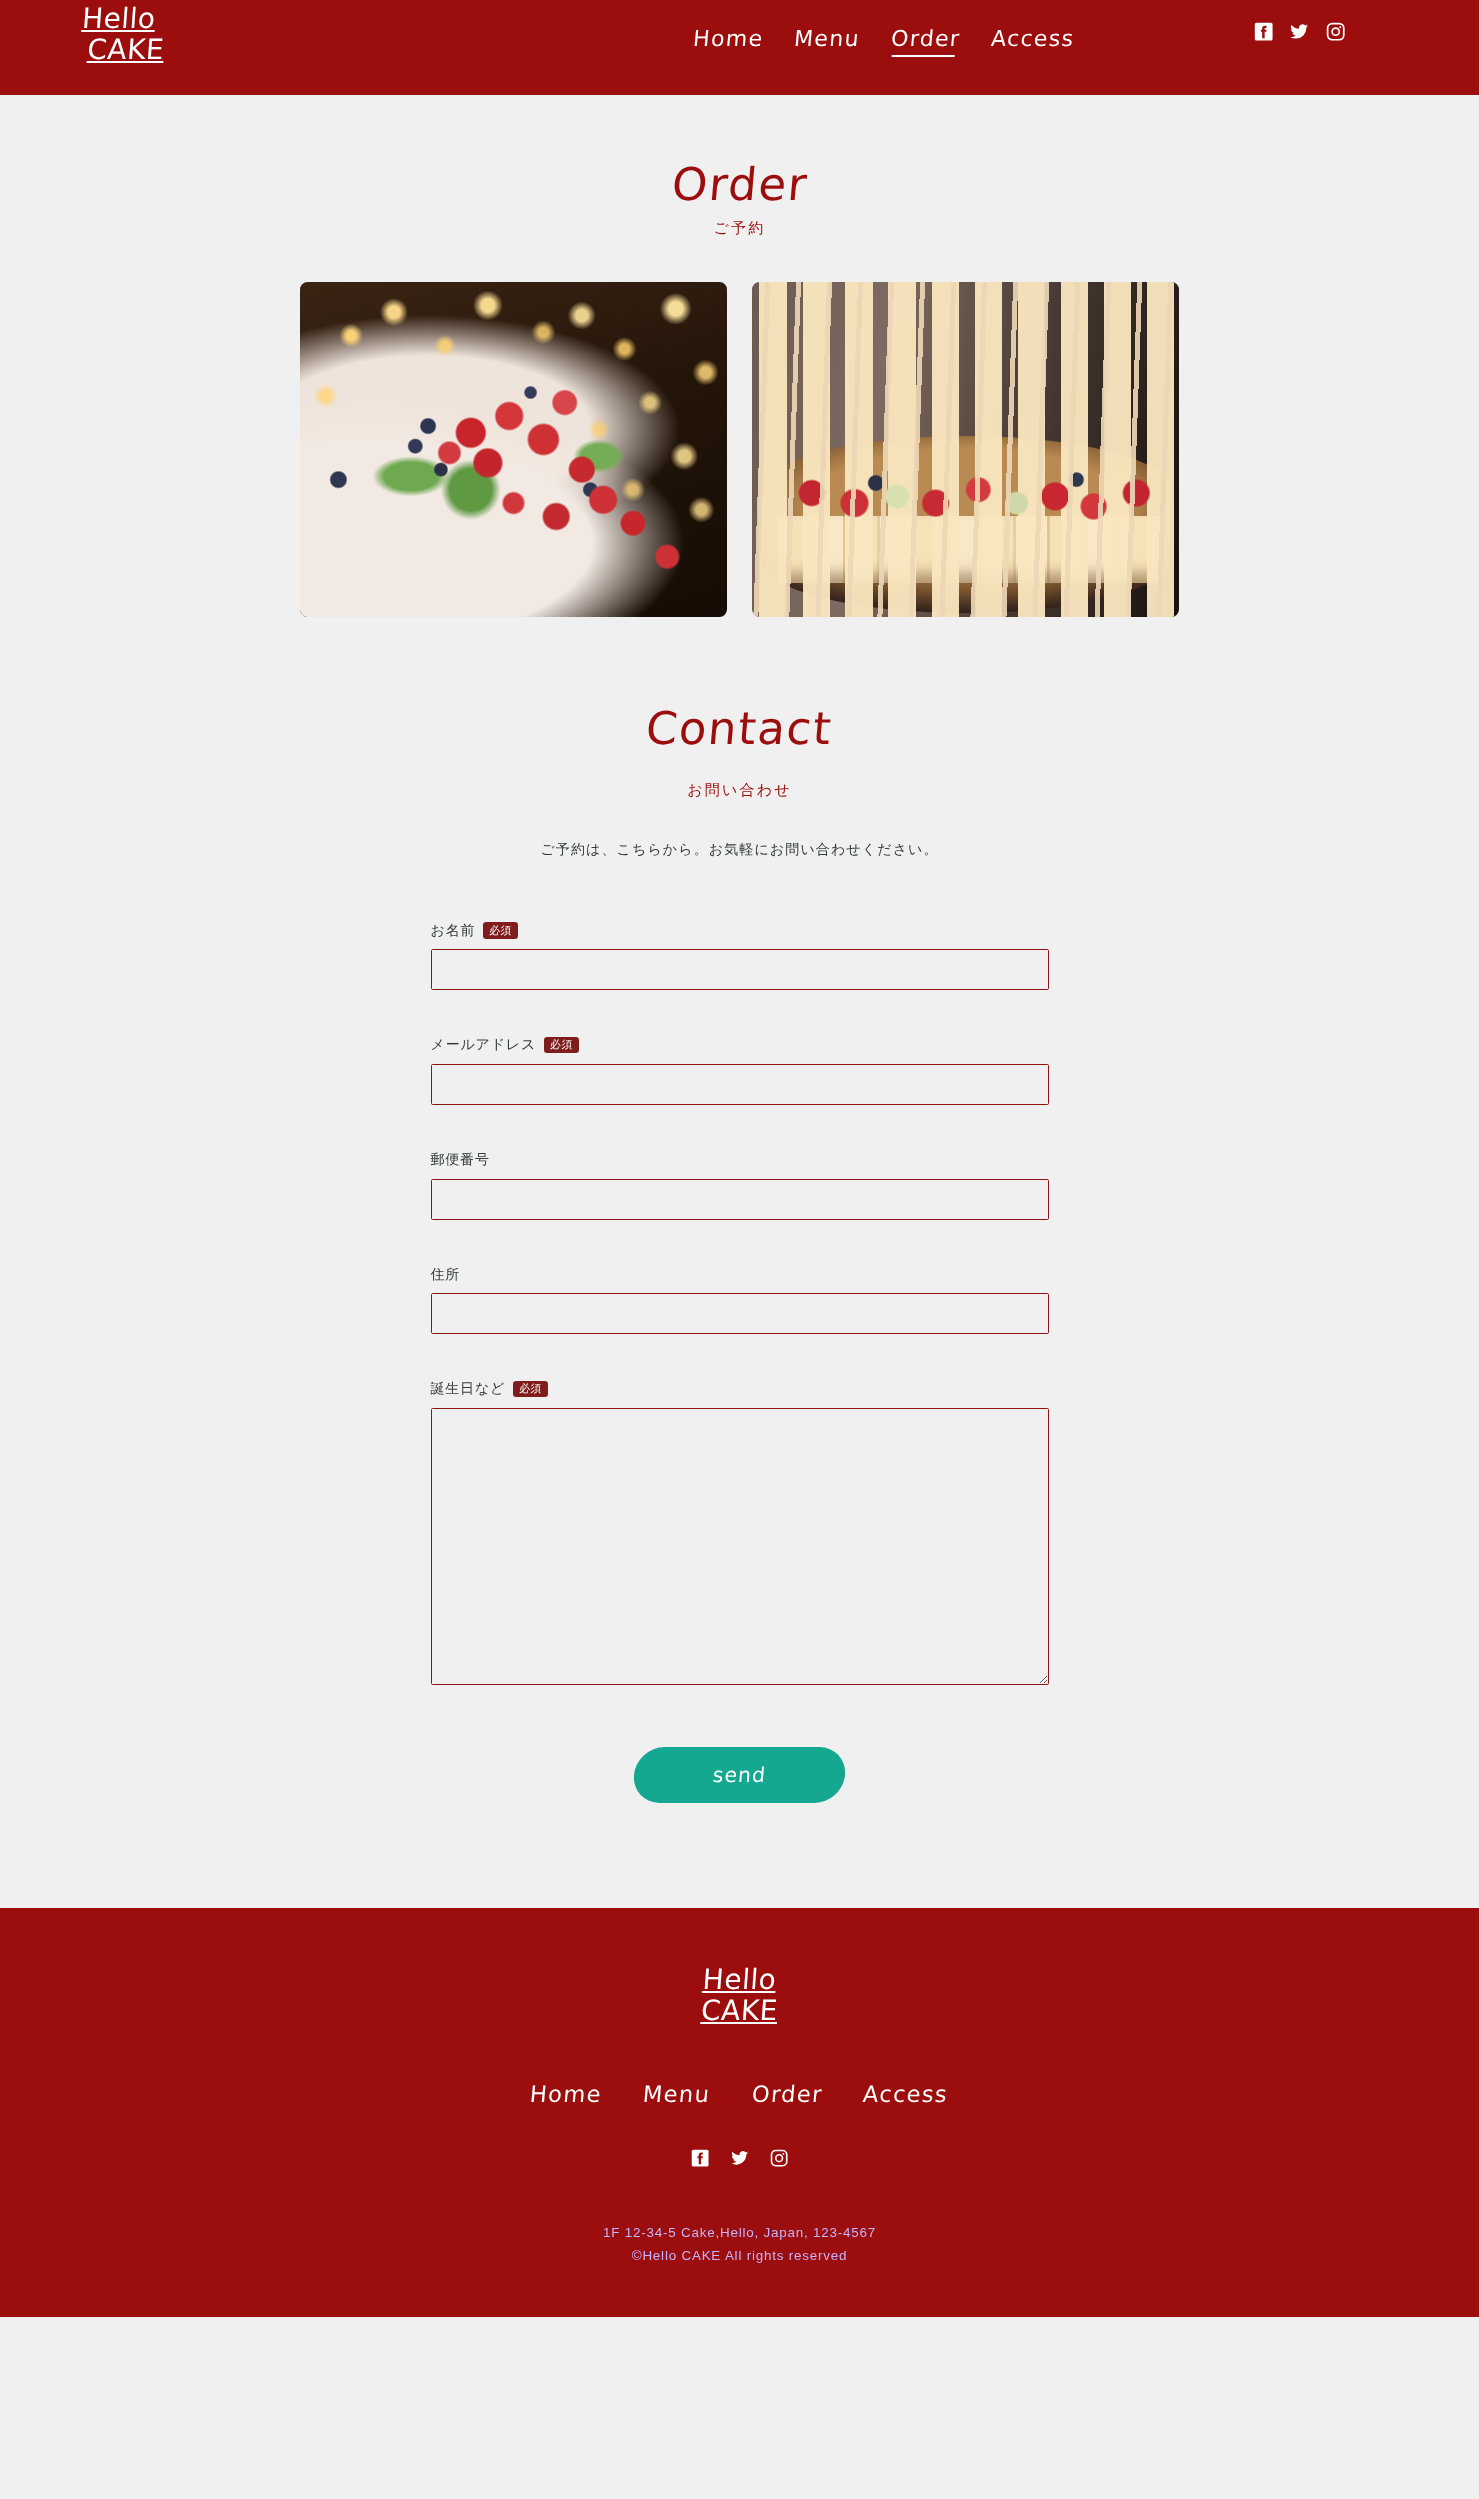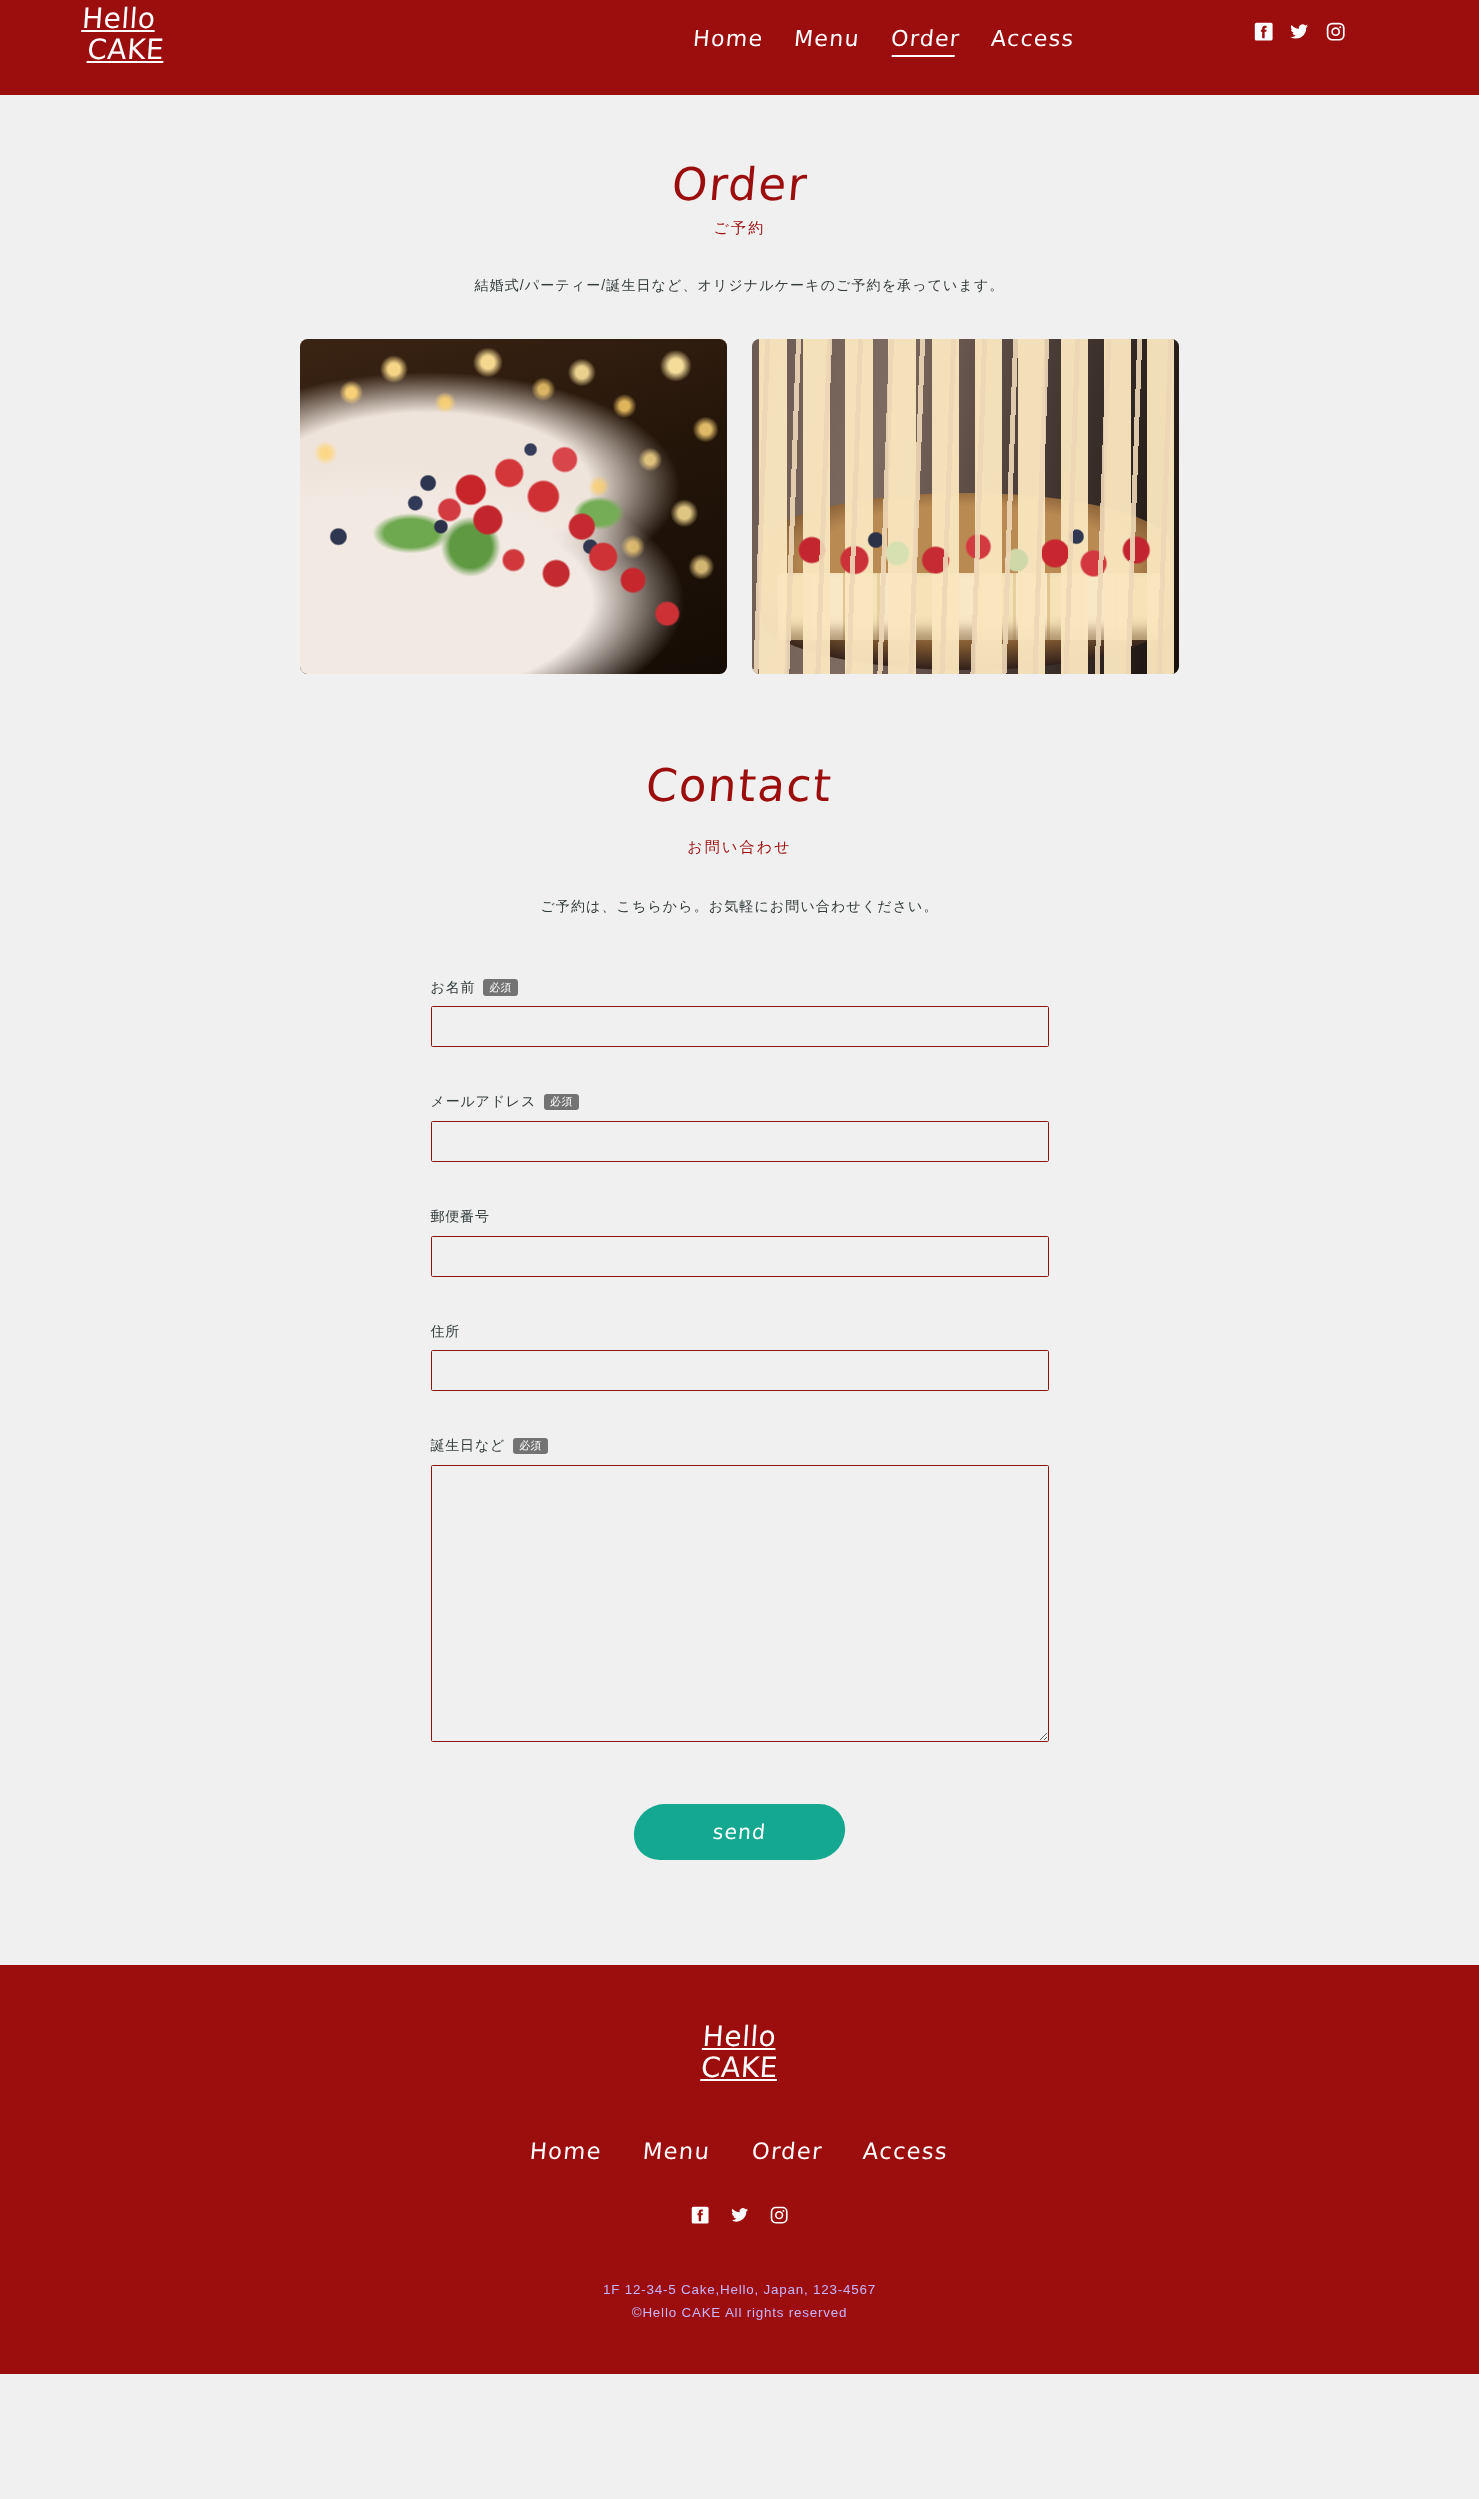--- a/index.html
+++ b/index.html
@@ -239,21 +239,21 @@
   .field-label {
     display: flex;
     align-items: center;
     gap: 7.5px;
     color: #333b3b;
     font-size: 14px;
     letter-spacing: 0.8px;
     margin-bottom: 9.7px;
   }
   .badge-required {
-    background: #737373;
+    background: #7f1d1d;
     color: #ffffff;
     font-size: 10.8px;
     letter-spacing: 0.5px;
     border-radius: 3.2px;
     padding: 2.2px 6.5px 3.2px;
     line-height: 1;
   }
   .text-input,
   .text-area {
     width: 100%;
@@ -373,21 +373,20 @@
 
 </header>
 
 <main class="page-body">
 
   <section class="order-section">
     <div class="section-head">
       <h1 class="section-title">Order</h1>
       <div class="section-sub">ご予約</div>
     </div>
-    <p class="section-lead order-lead">結婚式/パーティー/誕生日など、オリジナルケーキのご予約を承っています。</p>
 
     <div class="gallery">
       <figure class="gallery-item">
         <div class="photo cake-photo"></div>
       </figure>
       <figure class="gallery-item">
         <div class="photo skewer-photo">
           <div class="skewer-cubes"></div>
         </div>
       </figure>

